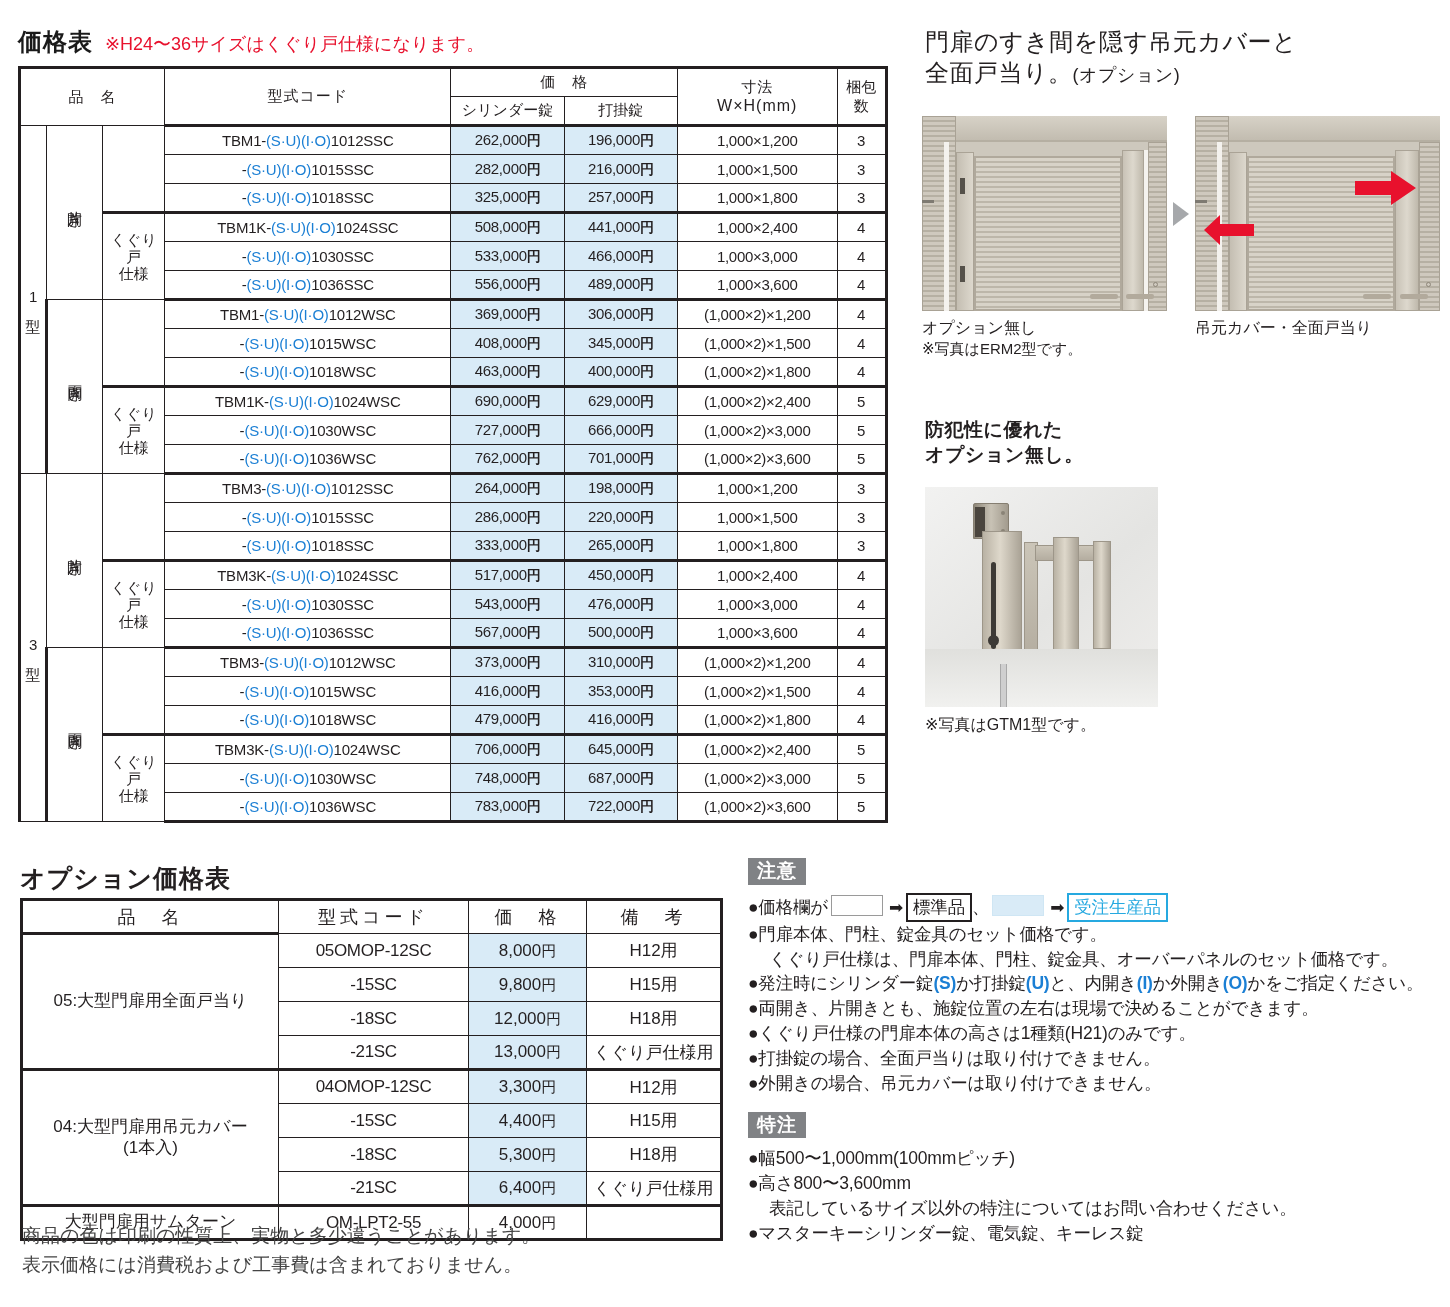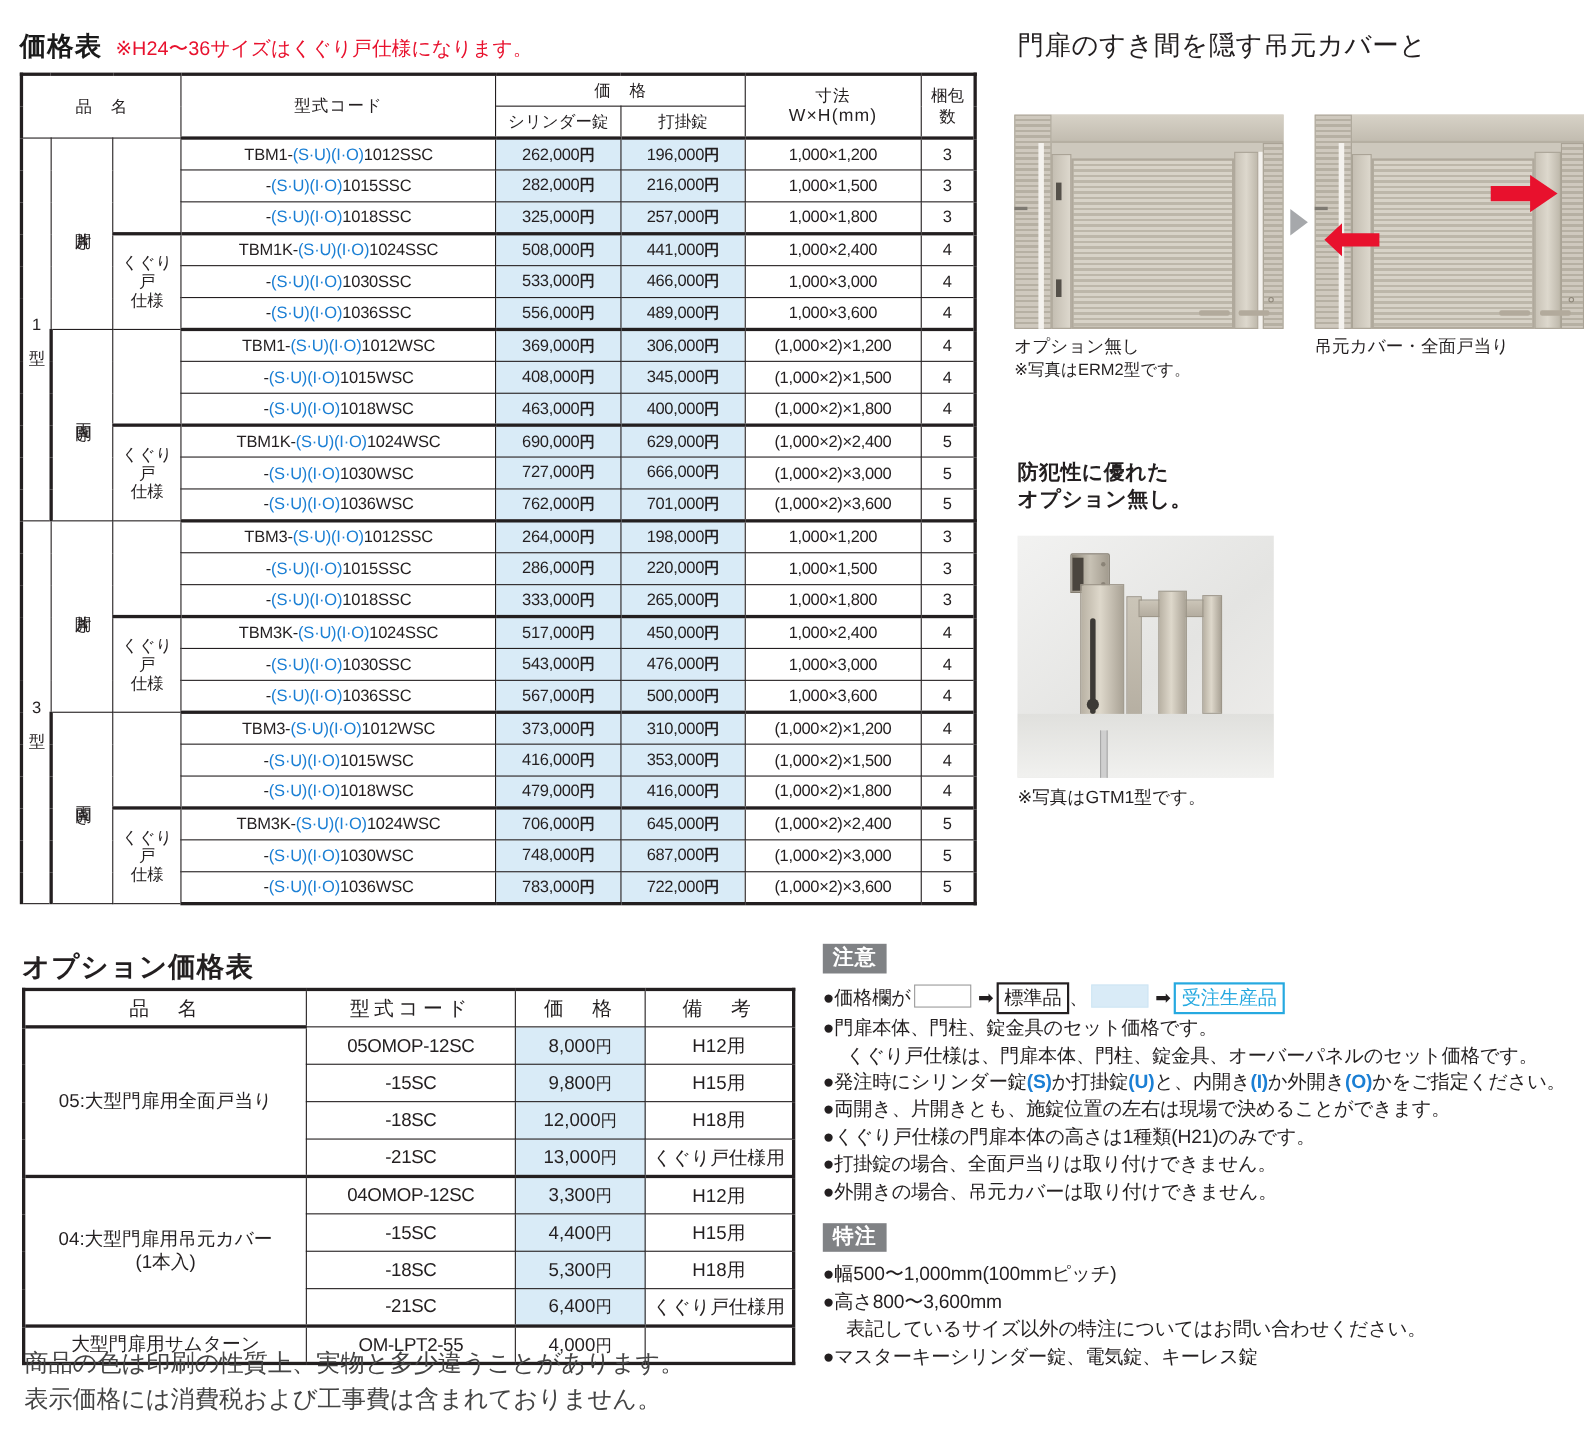--- a/index.html
+++ b/index.html
@@ -116,32 +116,32 @@
     font-size: 20px; font-weight: bold;
     background: #d9ebf7 !important;
   }
   td.opt-price.plain { background: #ffffff !important; }
   td.opt-price .yen { font-size: 15px; }
   td.opt-remark { width: 135px; font-size: 17px; }
 
   
   #footer-note {
     left: 22px; top: 1222px;
-    font-size: 22px; line-height: 1.5; color: #444;
+    font-size: 19px; line-height: 1.5; color: #444;
   }
 
   
   #photo-head-1 {
     left: 925px; top: 26px;
     font-size: 24px; font-weight: normal; line-height: 1.3;
     letter-spacing: 0.5px;
   }
   #photo-head-1 .small { font-size: 18px; }
 
-  #photo-row { left: 922px; top: 104px; display: flex; align-items: flex-start; }
+  #photo-row { left: 922px; top: 116px; display: flex; align-items: flex-start; }
   .photo-col { width: 245px; }
   .photo-frame {
     width: 245px; height: 195px;
     position: relative; overflow: hidden;
     background: #e9e6e0;
   }
   .arrow-sep {
     width: 28px; height: 195px;
     display: flex; align-items: center; justify-content: center;
   }
@@ -558,20 +558,23 @@
     </tbody>
 </table>
 
 <div class="blk" id="footer-note">
   <div>商品の色は印刷の性質上、実物と多少違うことがあります。</div>
   <div>表示価格には消費税および工事費は含まれておりません。</div>
 </div>
 
 <div class="blk" id="photo-head-1">
   <div>門扉のすき間を隠す吊元カバーと</div>
+  <div>
+    <span>全面戸当り。</span><span class="small">(オプション)</span>
+  </div>
 </div>
 
 <div class="blk" id="photo-row">
   <div class="photo-col">
     <div class="photo-frame">
       <div class="gate-bg"></div>
       <div class="gate-post" style="left:0;top:0;width:34px;height:195px;"></div>
       <div class="gate-top-rail" style="left:34px;right:0;"></div>
       <div class="gate-gap" style="left:22px;top:26px;width:5px;height:169px;"></div>
       <div class="gate-panel" style="left:52px;top:40px;width:148px;height:155px;"></div>

